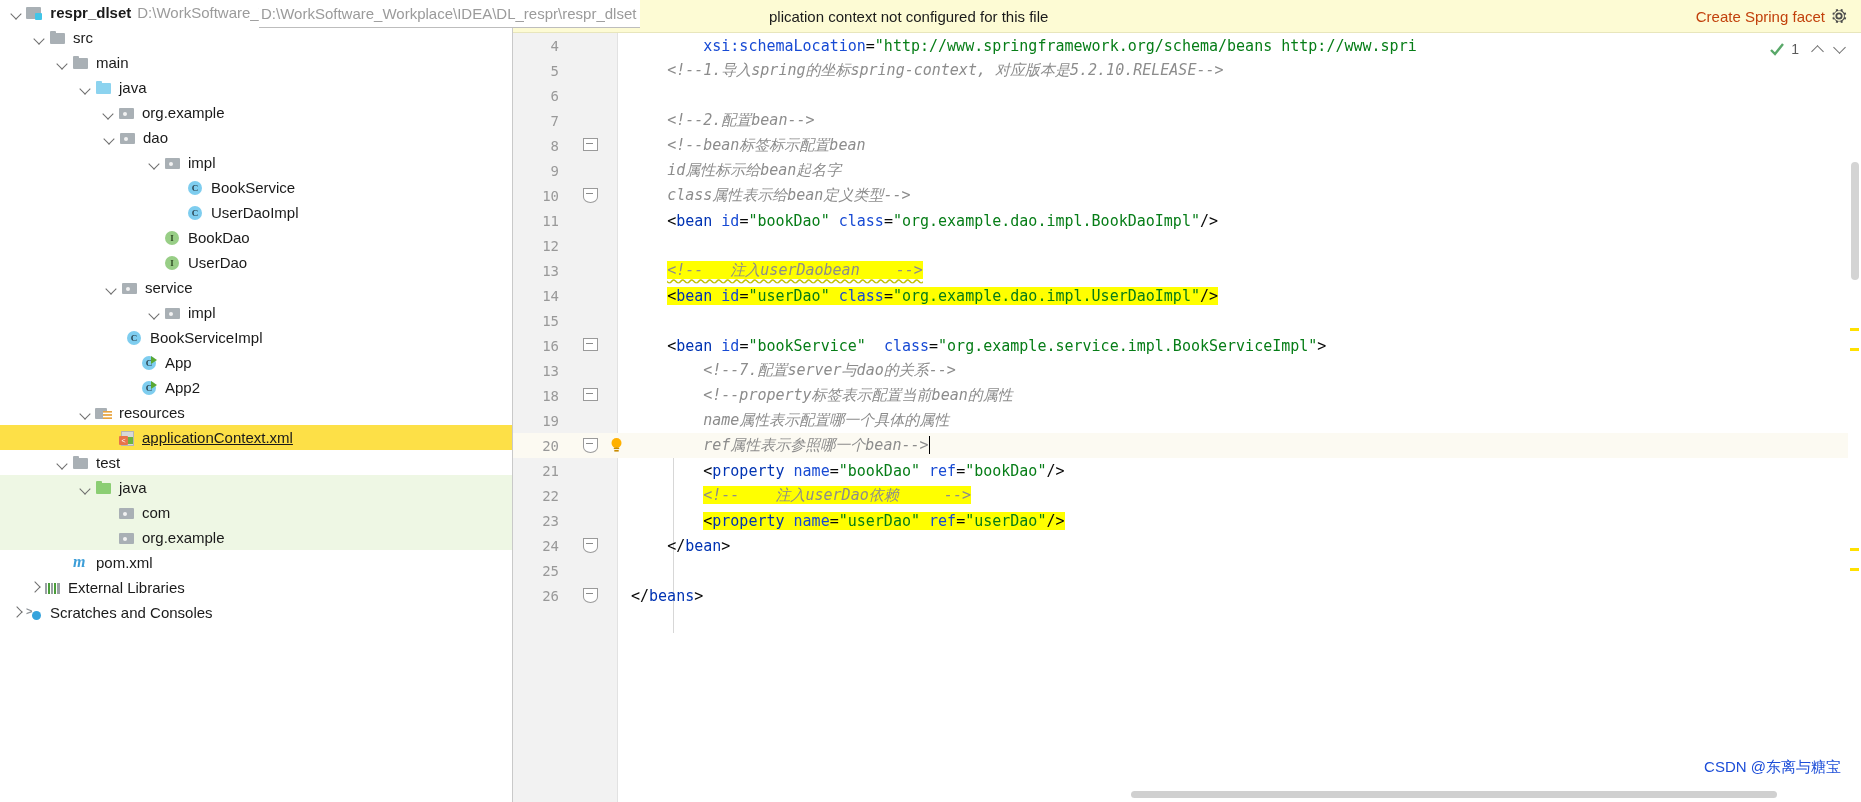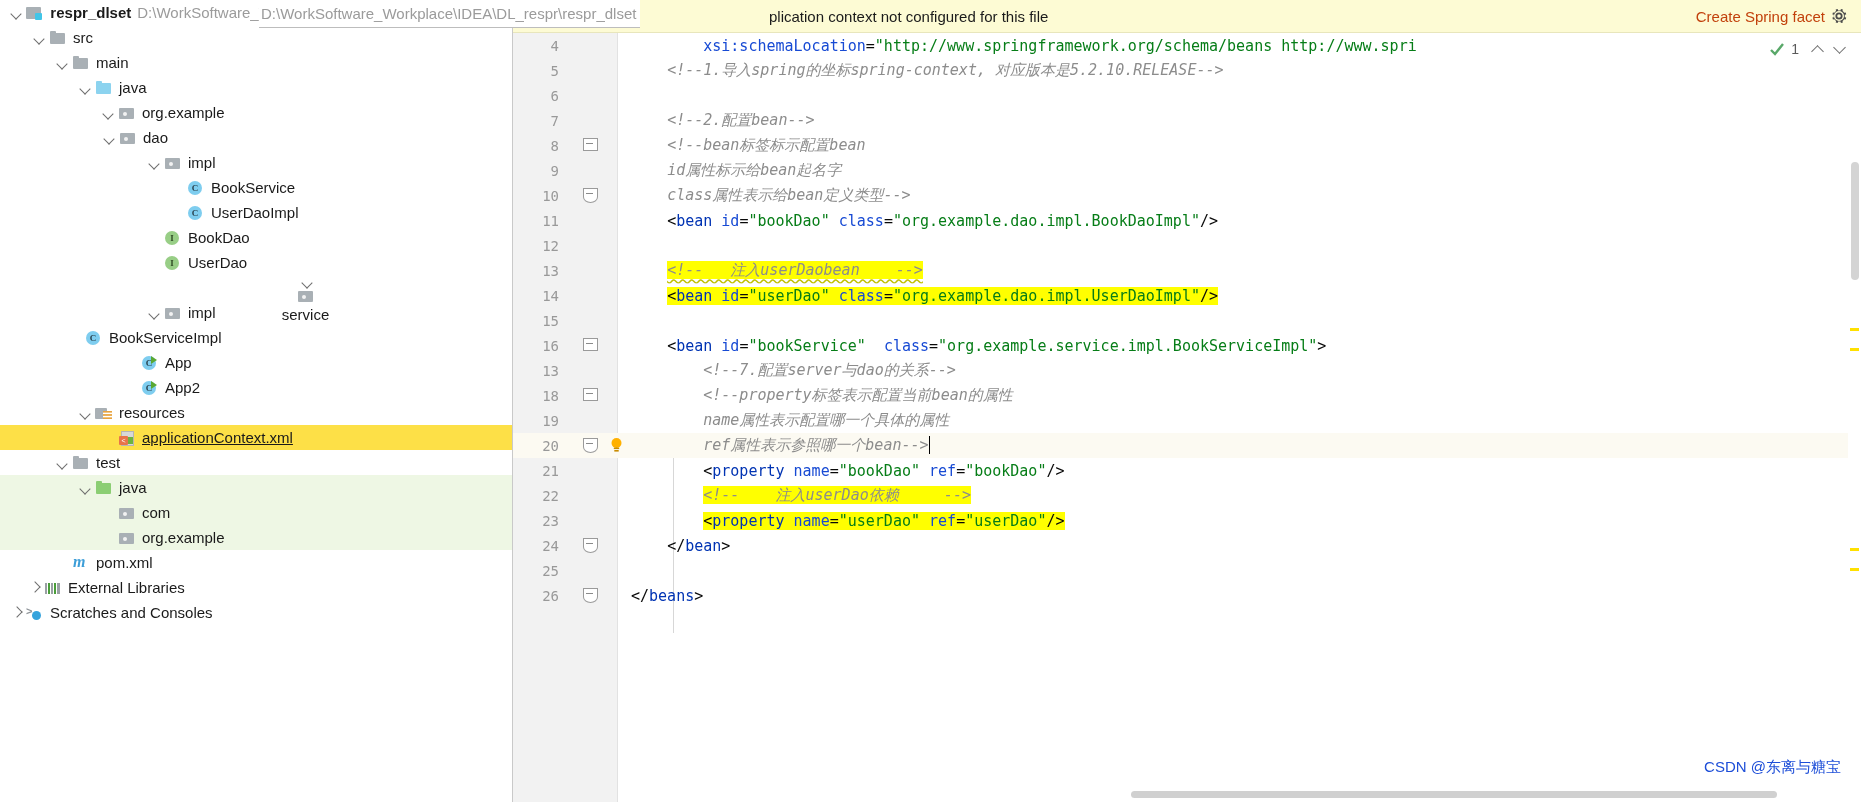--- a/index.html
+++ b/index.html
@@ -345,31 +345,31 @@
         <div class="trow" style="padding-left: 148px;">
           <span class="arrow none"></span>
           <span class="ico iface"></span>
           <span class="tlabel">BookDao</span>
         </div>
         <div class="trow" style="padding-left: 148px;">
           <span class="arrow none"></span>
           <span class="ico iface"></span>
           <span class="tlabel">UserDao</span>
         </div>
-        <div class="trow" style="padding-left: 105px; flex-direction: column;">
+        <div class="trow" style="padding-left: 105px;">
           <span class="arrow down"></span>
           <span class="ico pkg"></span>
           <span class="tlabel">service</span>
         </div>
         <div class="trow" style="padding-left: 148px;">
           <span class="arrow down"></span>
           <span class="ico pkg"></span>
           <span class="tlabel">impl</span>
         </div>
-        <div class="trow" style="padding-left: 69px;">
+        <div class="trow" style="padding-left: 110px;">
           <span class="arrow none"></span>
           <span class="ico cls"></span>
           <span class="tlabel">BookServiceImpl</span>
         </div>
         <div class="trow" style="padding-left: 125px;">
           <span class="arrow none"></span>
           <span class="ico runcls"></span>
           <span class="tlabel">App</span>
         </div>
         <div class="trow" style="padding-left: 125px;">

